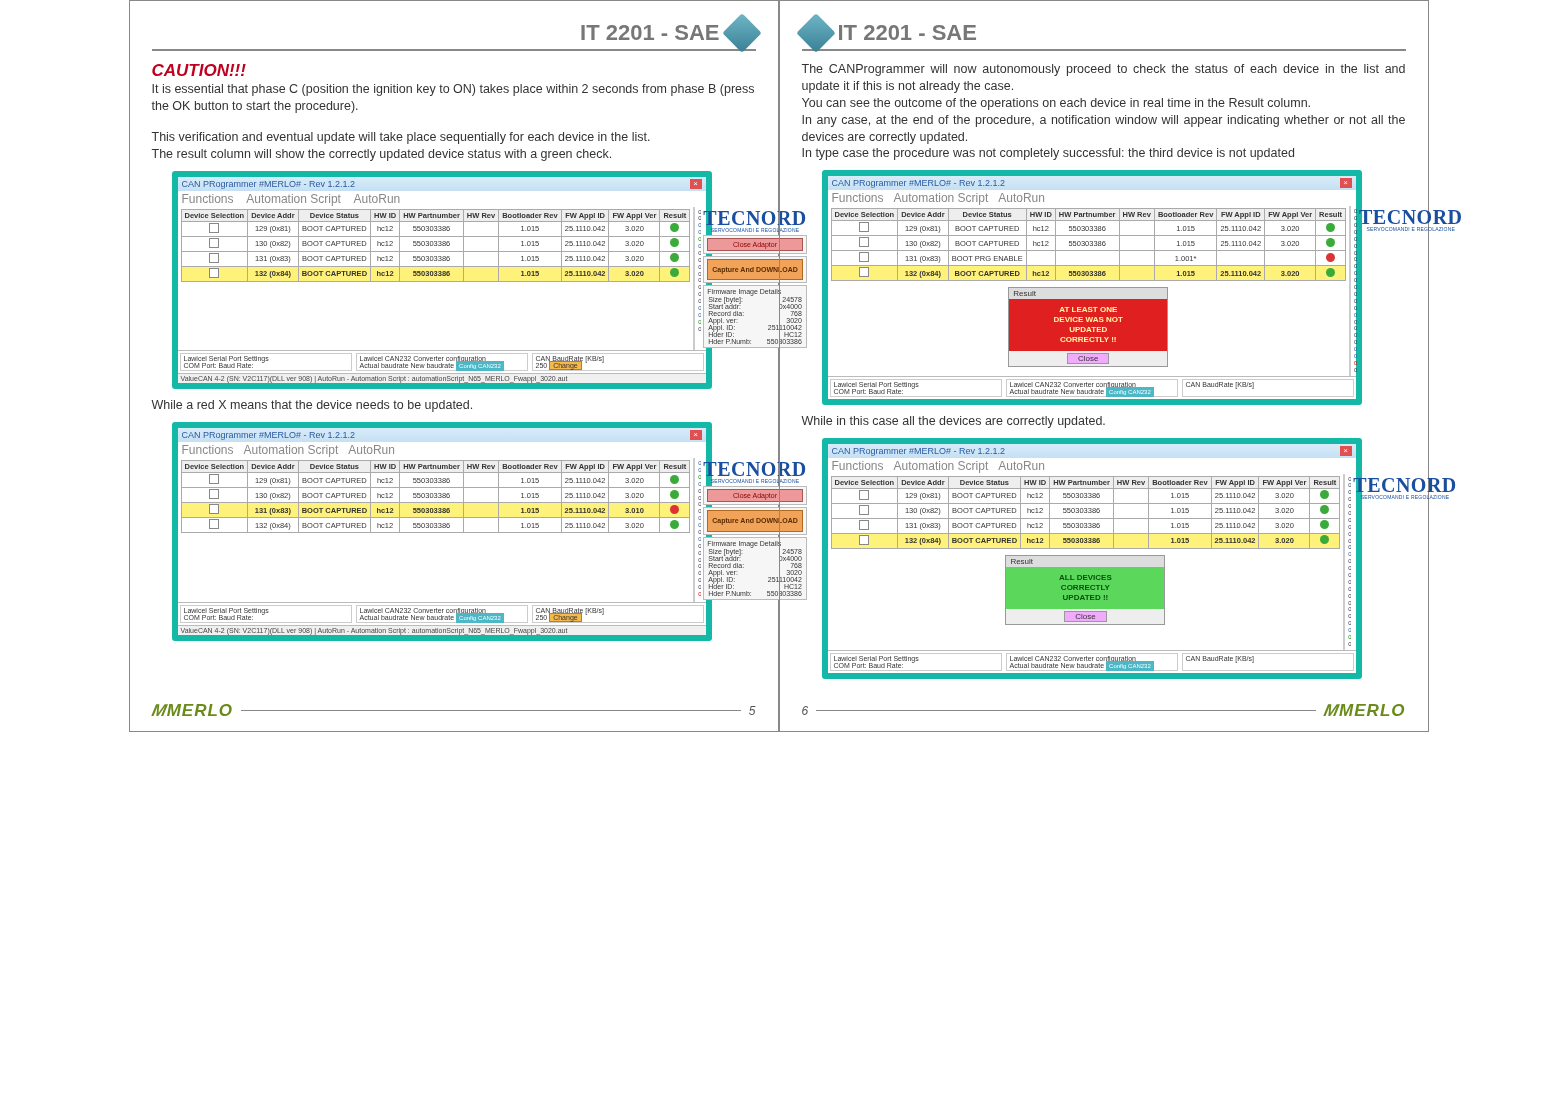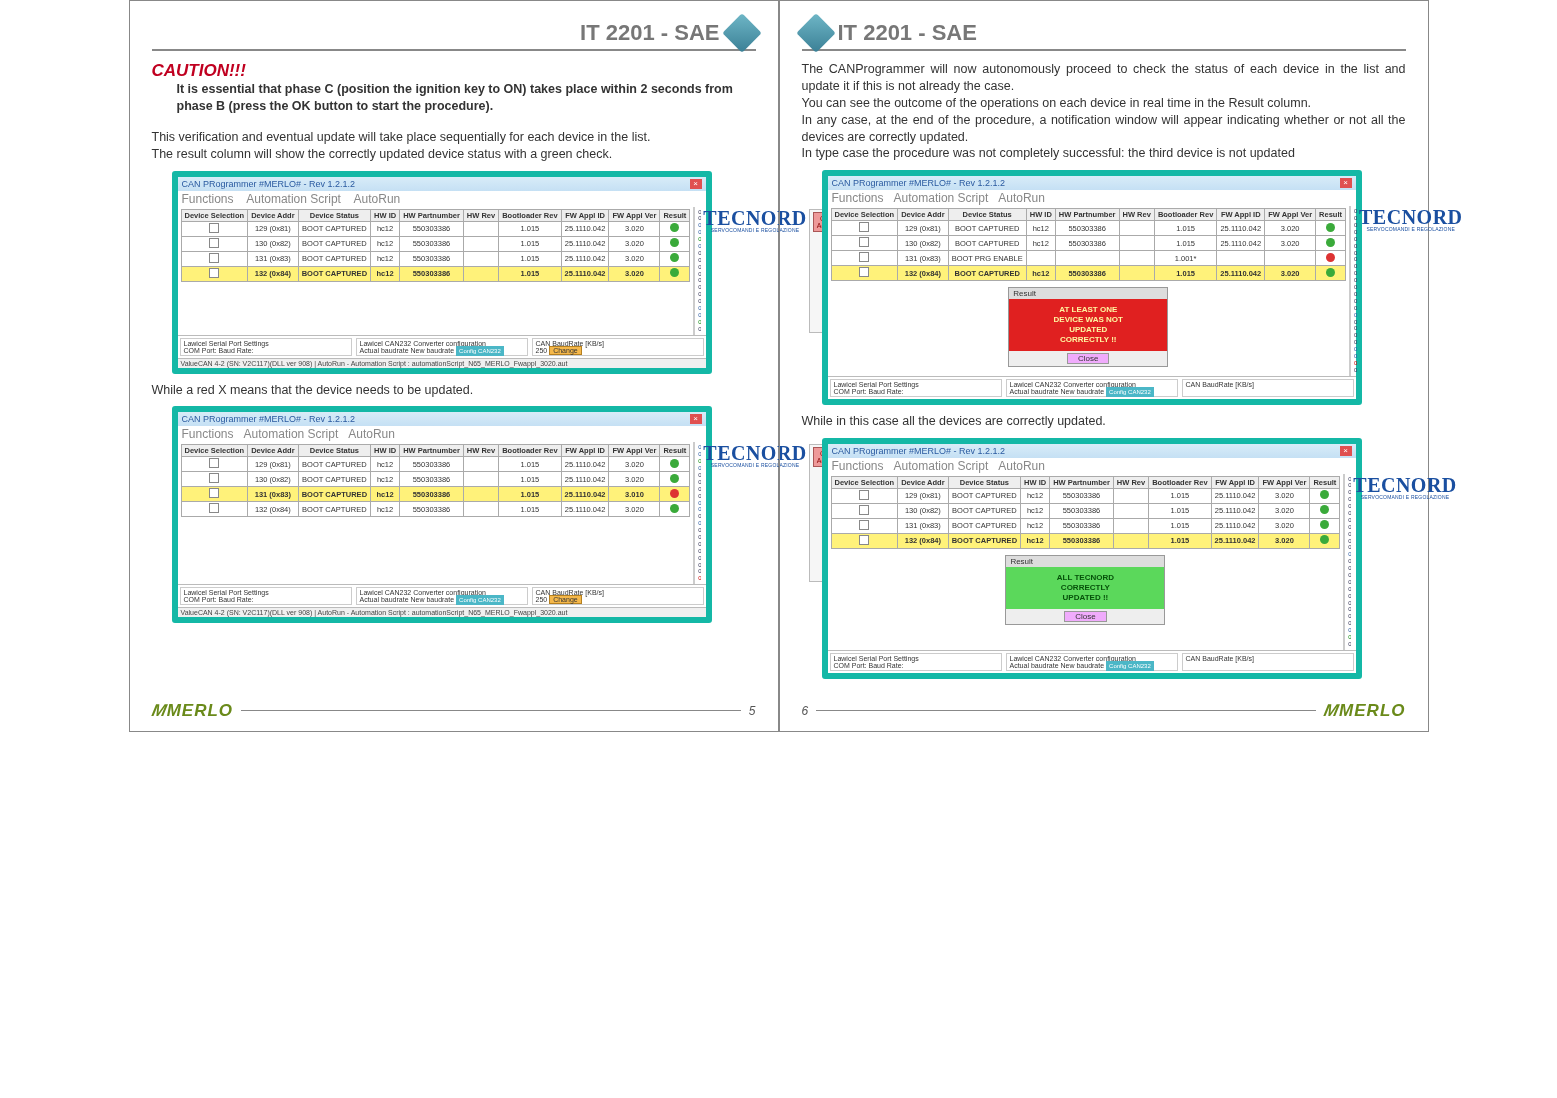--- a/index.html
+++ b/index.html
@@ -33,21 +33,21 @@
   .cube {
     width:28px; height:28px; display:inline-block;
     background:linear-gradient(135deg,#6fb7c7,#3a7f95);
     transform:rotate(45deg); border-radius:3px;
   }
   .caution {
     font-style:italic; font-weight:bold; color:#c00020; font-size:17px;
   }
   .bodytext { font-size:12.5px; color:#333; line-height:1.35; }
   .bodytext.justify { text-align:justify; }
-  .bold { font-weight:bold;margin-left:25px; }
+  .bold { font-weight:normal; }
   .screenshot-wrap { margin:8px 0 8px 20px; }
   .win {
     border:6px solid #14b8a6; border-radius:3px; background:#fff;
     width:540px; font-size:8px; color:#333;
   }
   .titlebar {
     background:linear-gradient(#d8ecf8,#c5e0f4);
     padding:2px 4px; font-size:9px; color:#2a5aa0;
     display:flex; justify-content:space-between; align-items:center;
   }
@@ -58,21 +58,21 @@
   .grid-area { padding:2px 3px; border-right:1px solid #ccc; }
   table.devtbl { border-collapse:collapse; font-size:7.5px; }
   table.devtbl th, table.devtbl td {
     border:1px solid #aaa; padding:1px 3px; white-space:nowrap; text-align:center;
   }
   table.devtbl th { background:#eee; font-weight:bold; }
   tr.hl td { background:#fff27a; font-weight:bold; }
   .chk { width:10px;height:10px;border:1px solid #888;display:inline-block;background:#fff; }
   .ok { width:9px;height:9px;border-radius:50%;background:#3aaa3a;display:inline-block; }
   .bad { width:9px;height:9px;border-radius:50%;background:#d33; display:inline-block; }
-  .right-col { width:130px; padding:2px; display:flex; flex-direction:row; gap:2px; }
+  .right-col { width:130px; padding:2px; display:flex; flex-direction:column; gap:2px; }
   .tecnord {
     font-family:"Times New Roman",serif; font-weight:bold; color:#1a4fa0;
     font-size:20px; letter-spacing:0.5px; line-height:0.9;
   }
   .tecsub { font-size:5px; color:#1a4fa0; letter-spacing:0.2px; }
   .panel { border:1px solid #bbb; padding:2px 3px; font-size:7px; background:#f6f6f6; }
   .btn-adp { background:#e99; text-align:center; padding:2px 3px; border:1px solid #a55; color:#800; font-size:7px; }
   .btn-cap { background:#f2a35a; text-align:center; padding:6px 3px; border:1px solid #b06a20; color:#5a2b00; font-size:7px; font-weight:bold; line-height:1.1; }
   .fw-details .row { display:flex; justify-content:space-between; font-size:7px; padding:0 1px; }
   .log-col {
@@ -647,21 +647,21 @@
                       <td>25.1110.042</td>
                       <td>3.020</td>
                       <td><span class="ok"></span></td>
                     </tr>
                   </tbody>
                 </table>
           <div style="height:6px"></div>
           <div class="dlg">
             <div class="dlg-head">Result</div>
             <div class="dlg-body okb">
-              <div>ALL TECNORD</div>
+              <div>ALL DEVICES</div>
                     <div>CORRECTLY</div>
                     <div>UPDATED !!</div>
             </div>
             <div class="dlg-close"><span>Close</span></div>
           </div>
         </div>
         <div class="log-col">
                 <div class="l ">09:14:11_824 &gt; ADDR: 0af80  BYTE: 32  REC: 761</div>
                 <div class="l ">09:14:12_828 &gt; ADDR: 0af90  BYTE: 32  REC: 762</div>
                 <div class="l ">09:14:12_837 &gt; ADDR: 0afa0  BYTE: 32  REC: 763</div>

